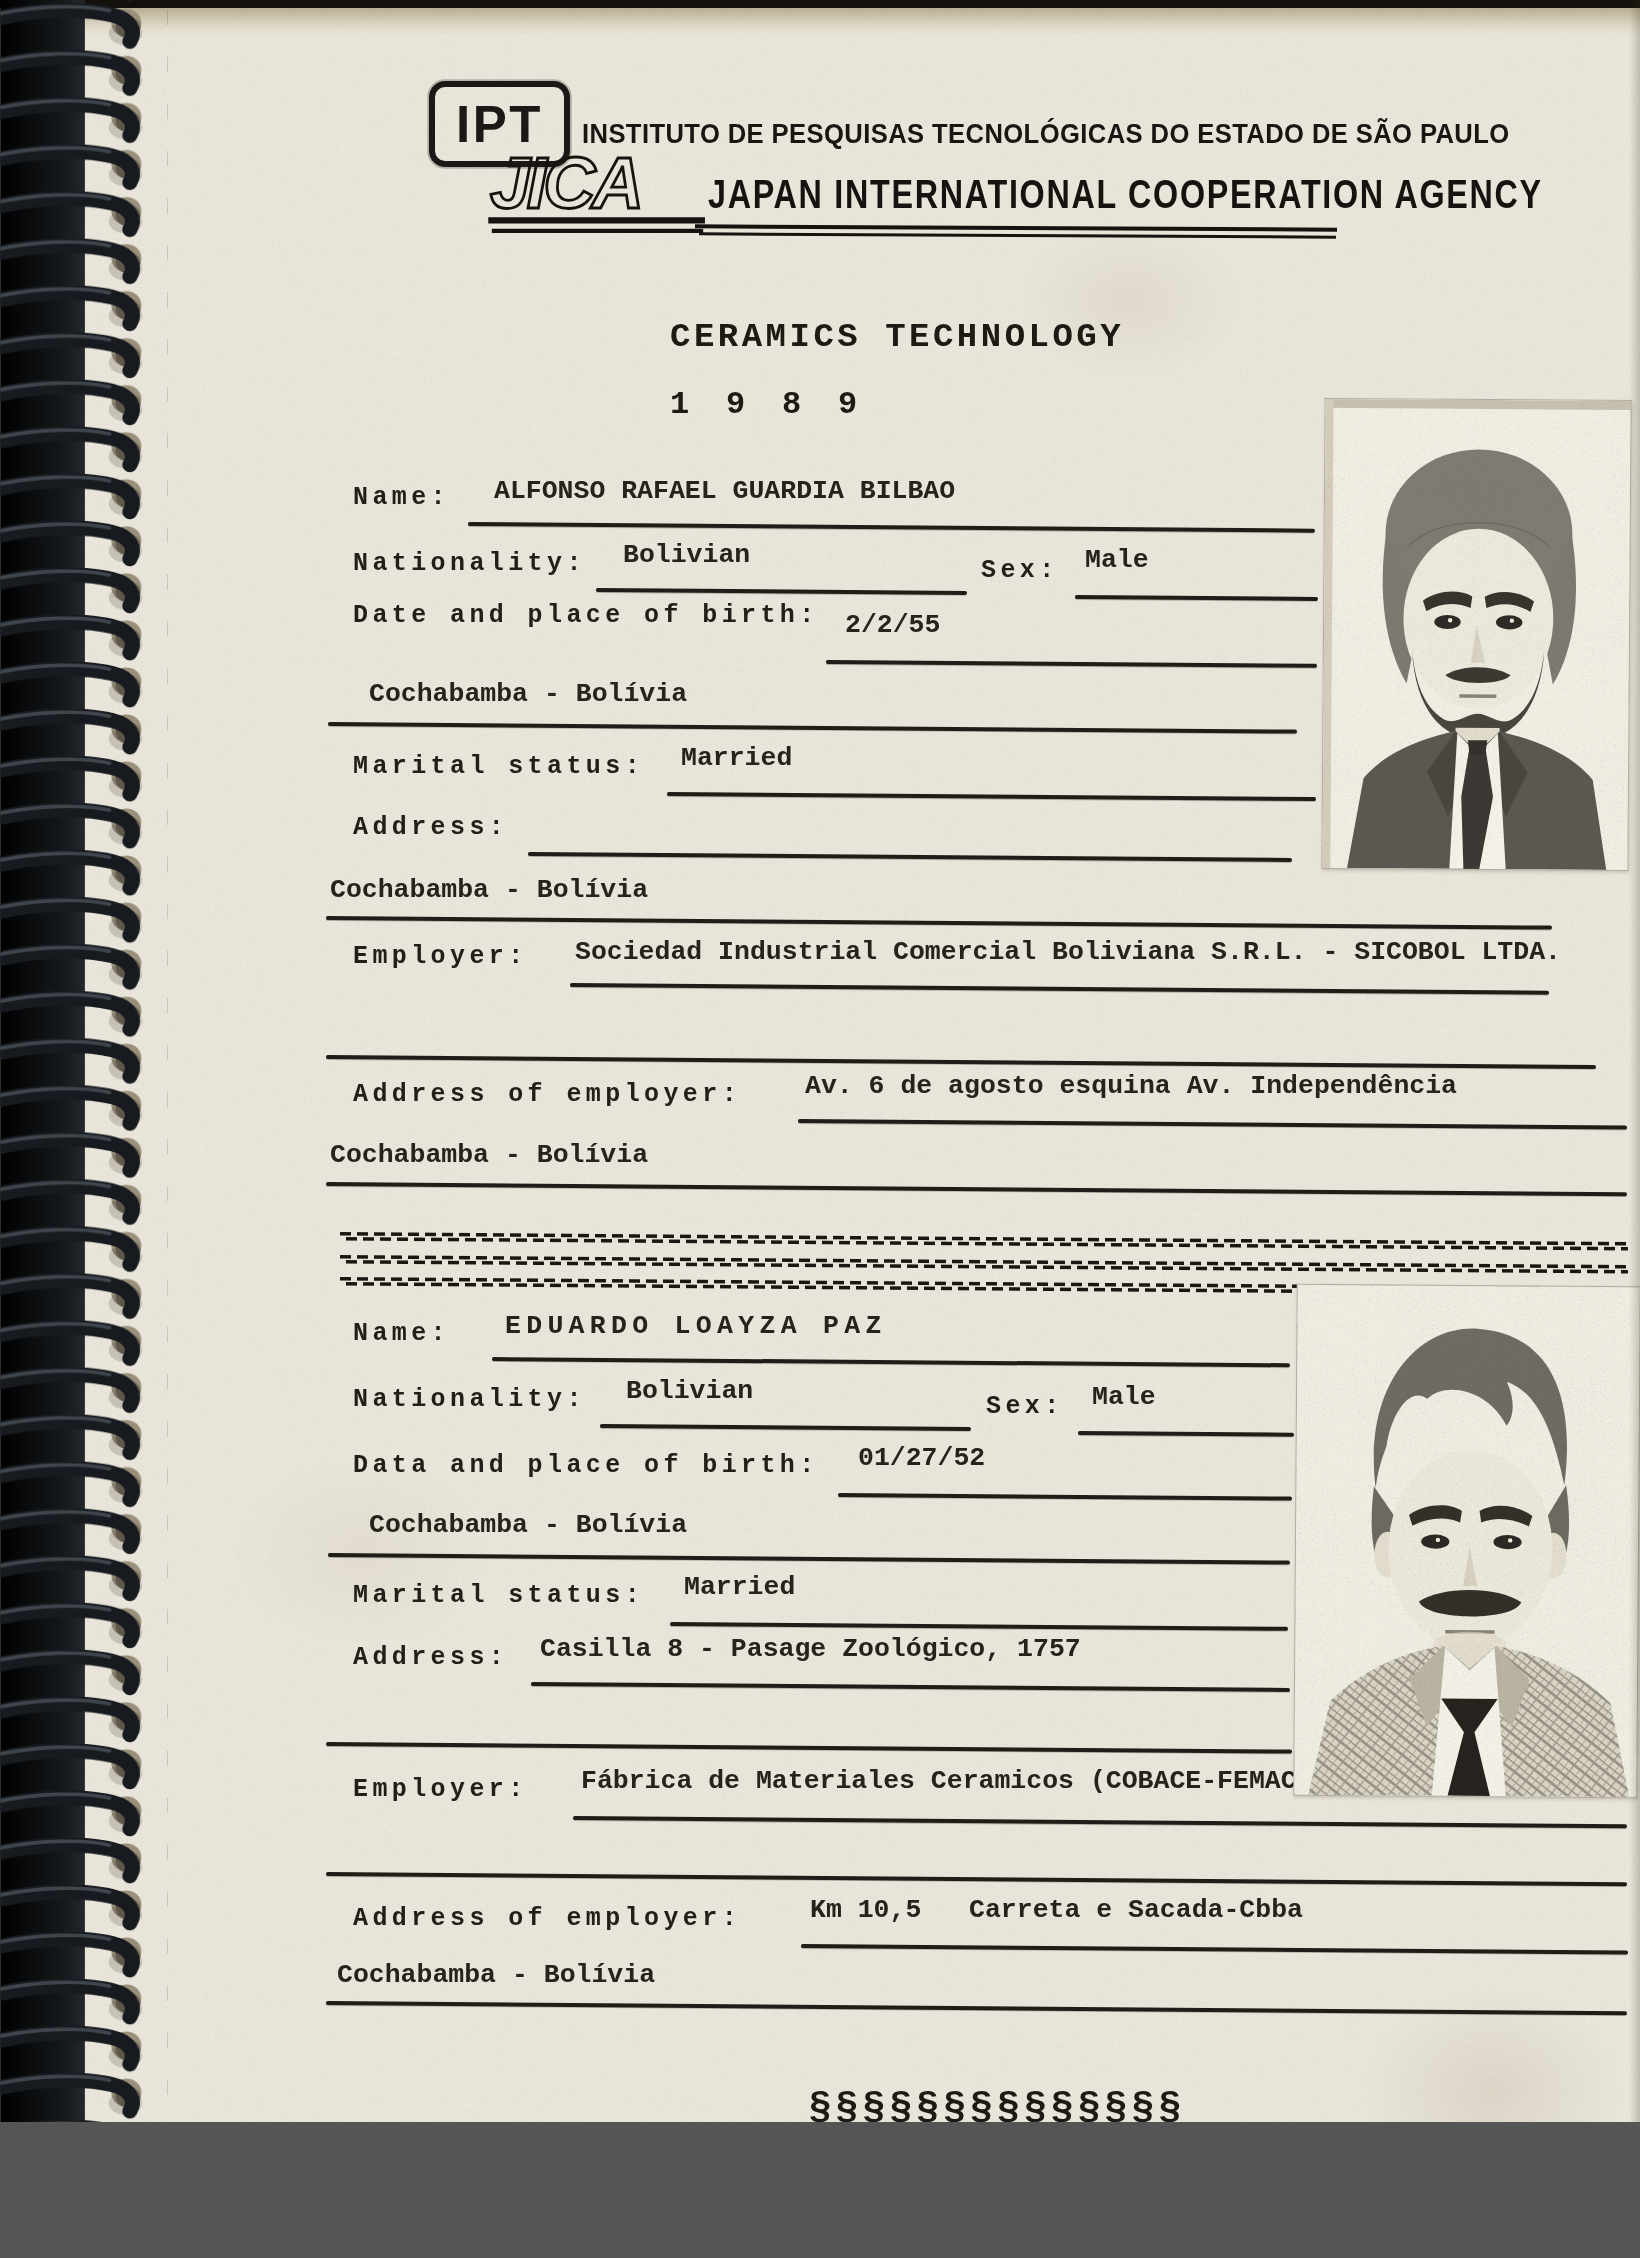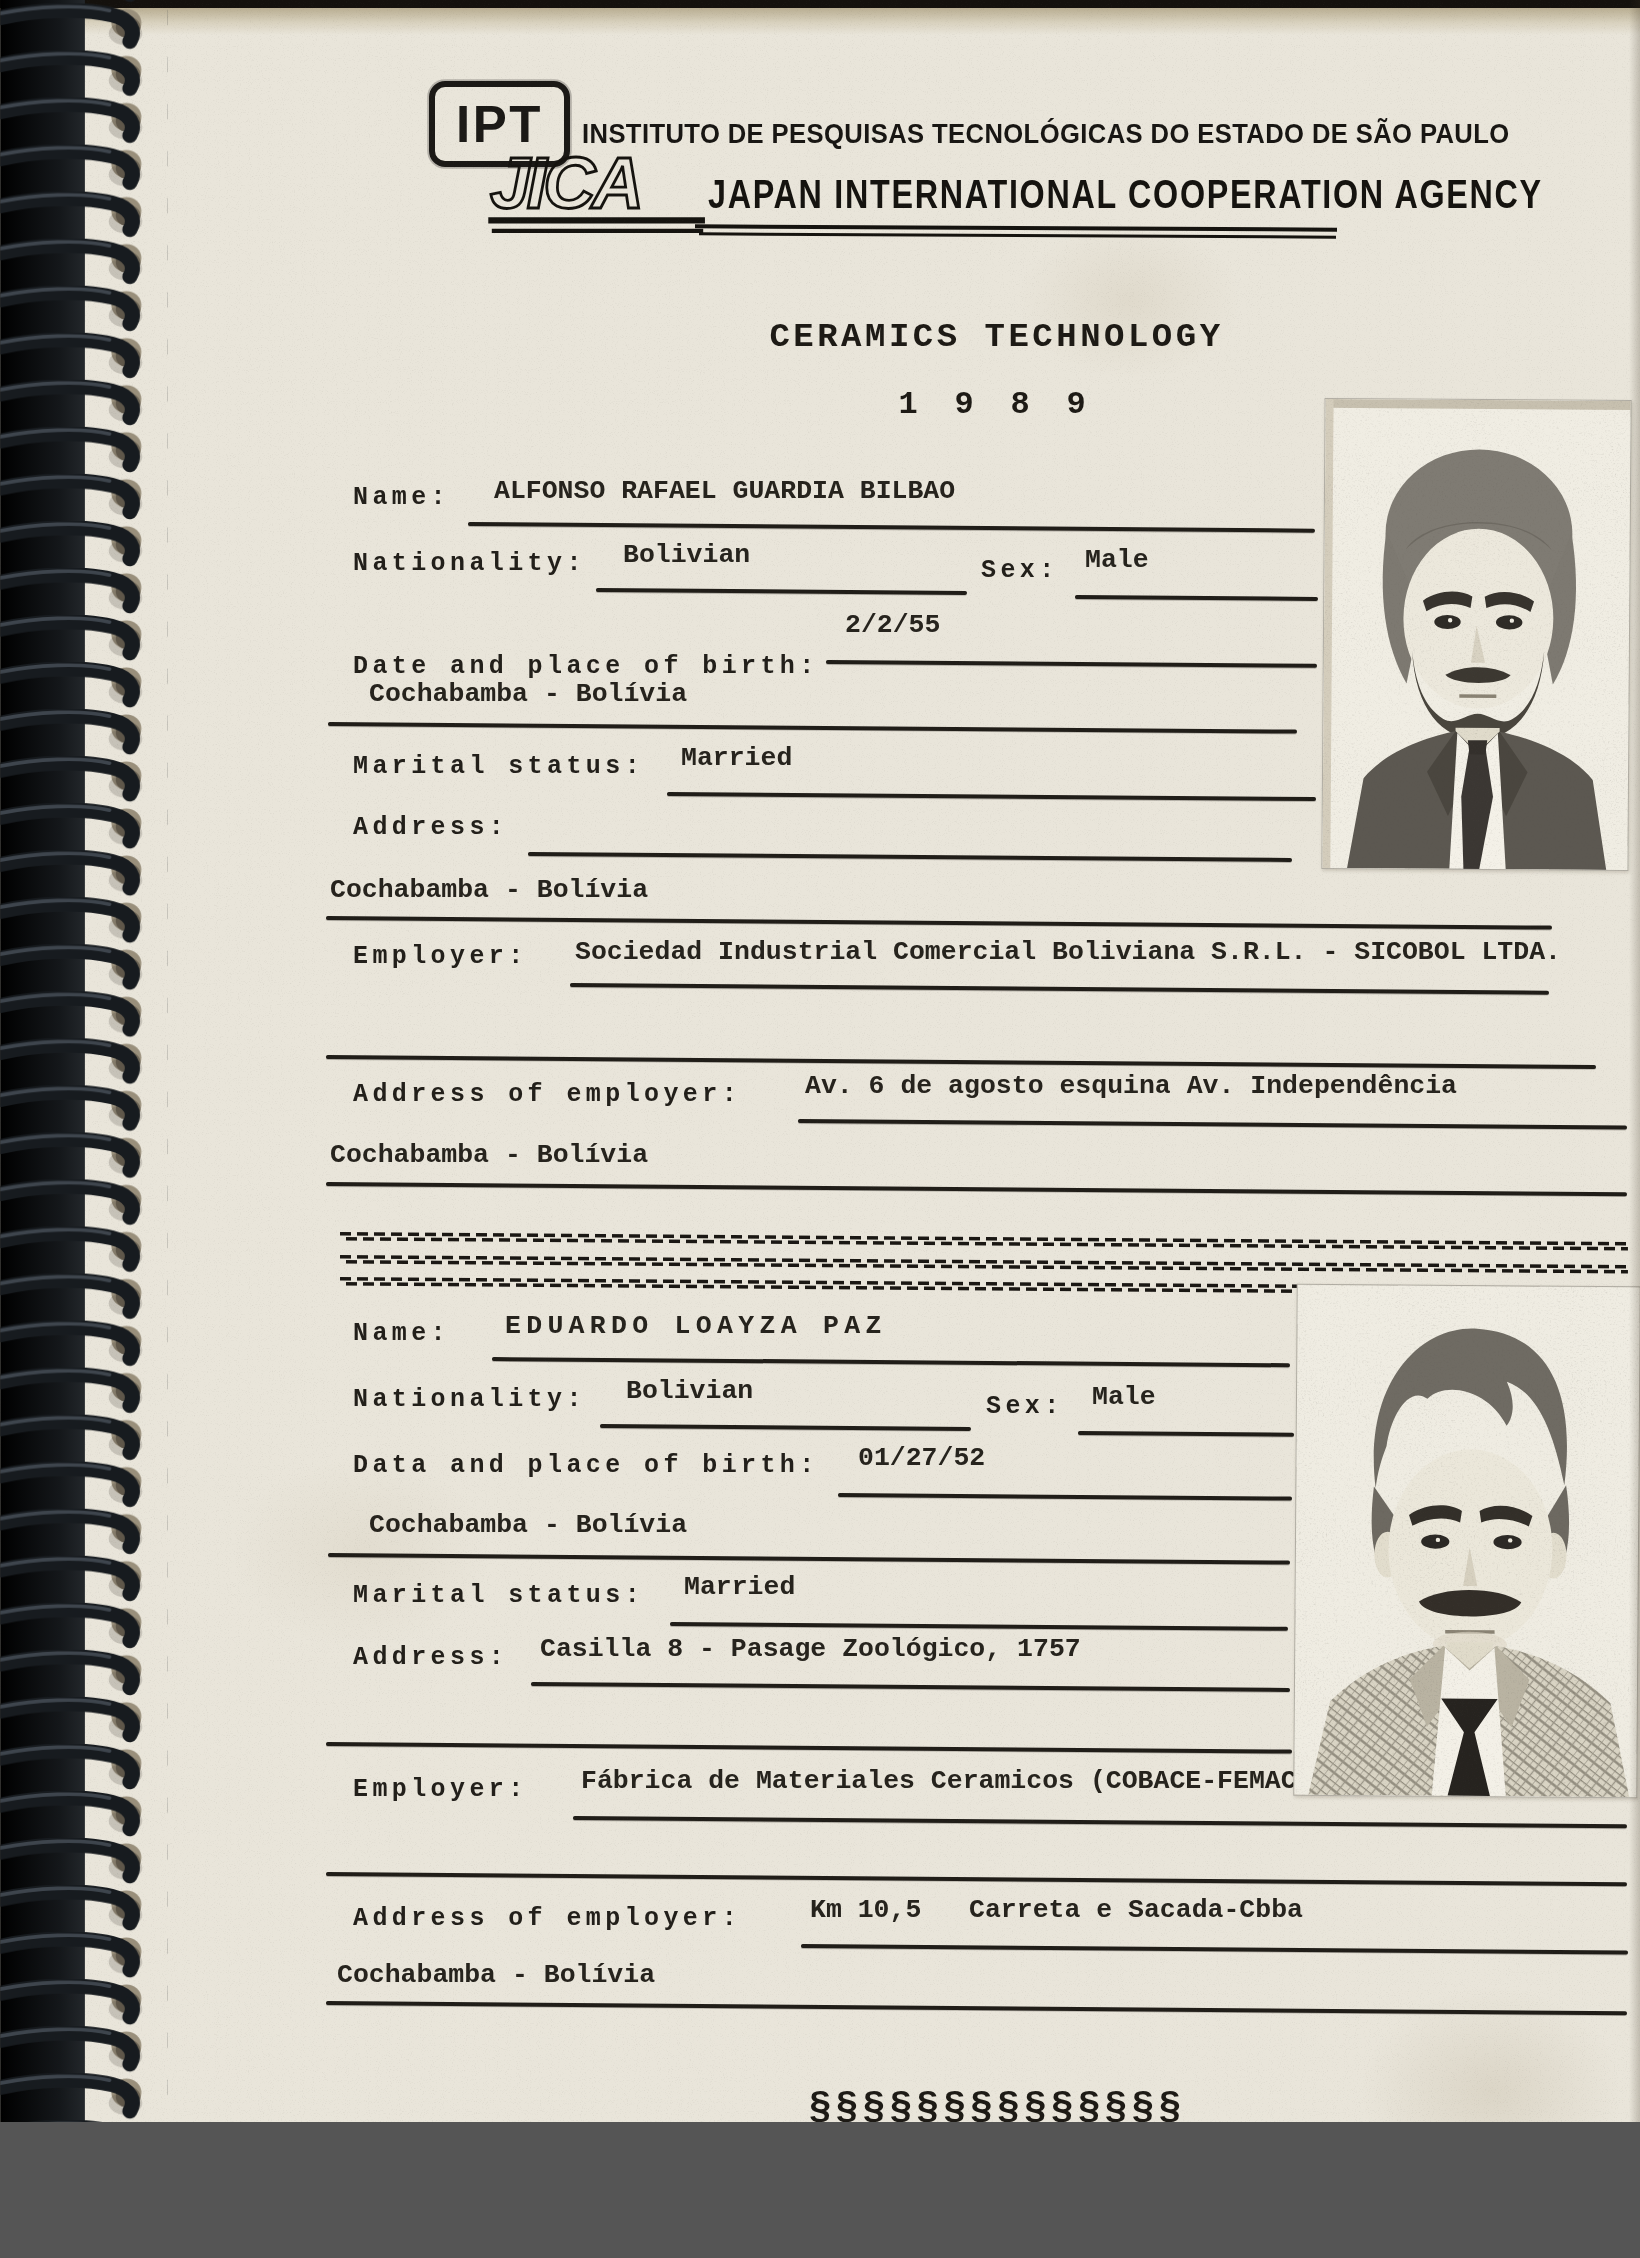--- a/index.html
+++ b/index.html
@@ -55,21 +55,21 @@
   }
   .jica-text {
     position:absolute; left:708px; top:171px;
     font-family:"Liberation Sans",sans-serif; font-weight:bold;
     font-size:34px; letter-spacing:1.8px; color:#15130f;
     transform:scale(0.95,1.18); transform-origin:left top; white-space:pre;
   }
   .jica-rule1 { position:absolute; left:695px; top:226px; width:642px; height:4.4px; background:#15130f; transform:rotate(0.3deg); }
   .jica-rule2 { position:absolute; left:699px; top:234px; width:637px; height:2.6px; background:#15130f; transform:rotate(0.3deg); }
   .title-line {
-    position:absolute; left:670px; width:653px; text-align:center;
+    position:absolute; left:670px; width:653px; text-align:left;
     font-weight:bold; color:#1d1a15; white-space:pre;
   }
   #title-program { top:318px; font-size:34px; letter-spacing:3.5px; }
   #title-year    { top:386px; font-size:32px; letter-spacing:8.8px; }
   #section-marks {
     position:absolute; left:670px; top:2087px; width:653px; text-align:center;
     font-size:39px; font-weight:bold; letter-spacing:3.5px; color:#1d1a15;
   }
   .photo-frame {
     position:absolute; border:0.9px solid rgba(60,55,45,0.35);
@@ -116,21 +116,21 @@
   <div class="val" style="left:494px;top:476px">ALFONSO RAFAEL GUARDIA BILBAO</div>
   <div class="rule" style="left:468px;top:522px;width:847px"></div>
 
   <div class="lbl" style="left:353px;top:549px">Nationality:</div>
   <div class="val" style="left:623px;top:540px">Bolivian</div>
   <div class="rule" style="left:596px;top:588px;width:371px"></div>
   <div class="lbl" style="left:981px;top:556px">Sex:</div>
   <div class="val" style="left:1085px;top:545px">Male</div>
   <div class="rule" style="left:1075px;top:595px;width:243px"></div>
 
-  <div class="lbl" style="left:353px;top:652px">Date and place of birth:</div>
+  <div class="lbl" style="left:353px;top:601px">Date and place of birth:</div>
   <div class="val" style="left:845px;top:610px">2/2/55</div>
   <div class="rule" style="left:826px;top:660px;width:491px"></div>
 
   <div class="val" style="left:369px;top:679px">Cochabamba - Bolívia</div>
   <div class="rule thick" style="left:328px;top:722px;width:969px"></div>
 
   <div class="lbl" style="left:353px;top:752px">Marital status:</div>
   <div class="val" style="left:681px;top:743px">Married</div>
   <div class="rule" style="left:667px;top:792px;width:649px"></div>
 

